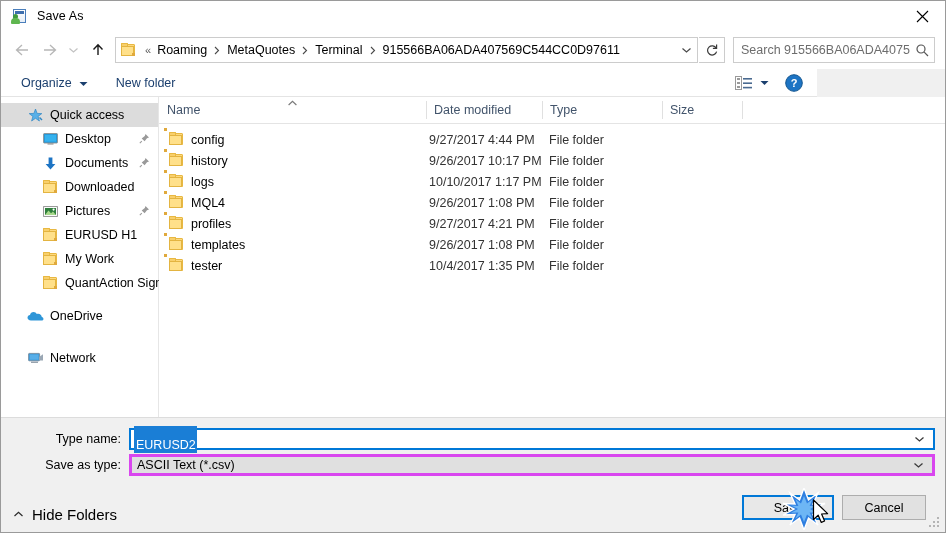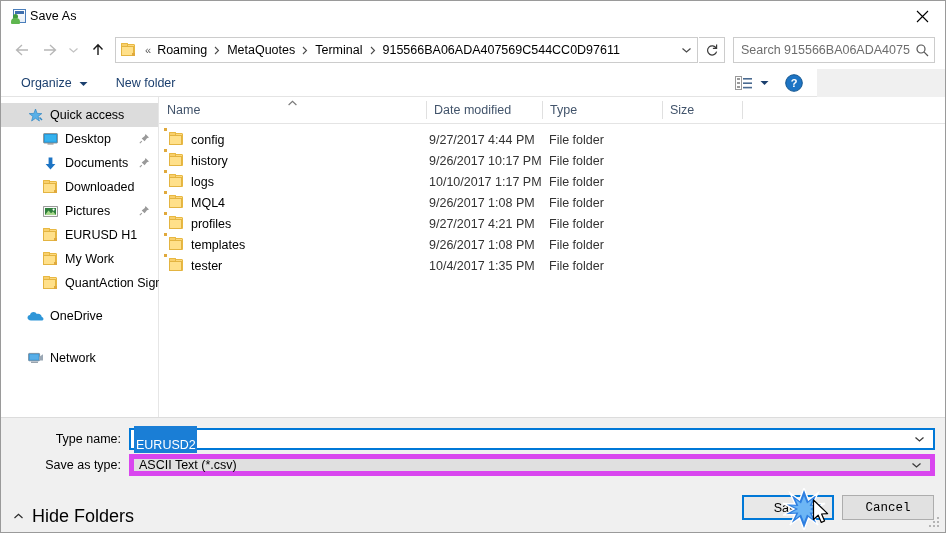--- a/index.html
+++ b/index.html
@@ -60,21 +60,21 @@
     border-radius: 50%;
     background: #3f9a3c;
   }
   #title-icon .ti-person-body {
     position: absolute; left: 0px; top: 10px;
     width: 9px; height: 6px;
     border-radius: 4px 4px 1px 1px;
     background: #5fb64f;
   }
   #title-text {
-    margin-left: 2px;
+    margin-left: 9px;
     font-size: 12.5px;
     color: #000;
     letter-spacing: 0.1px;
   }
   #close-button {
     position: absolute;
     right: 0; top: 0;
     width: 46px; height: 30px;
     display: flex; align-items: center; justify-content: center;
   }
@@ -403,37 +403,37 @@
   #filename-caret, #filetype-caret {
     position: absolute;
     right: 8px; top: 0; bottom: 0;
     display: flex; align-items: center;
   }
   #filetype-combo {
     position: absolute;
     left: 128px; top: 36px;
     width: 806px; height: 22px;
     background: #e0e0e0;
-    border: 5px solid #d946ef;
+    border: 3px solid #d946ef;
     box-sizing: border-box;
     display: flex;
     align-items: center;
   }
   #filetype-value {
     margin-left: 5px;
     font-size: 12.5px;
     color: #000;
   }
 
   #hide-folders {
     position: absolute;
     left: 12px; top: 88px;
     display: flex;
     align-items: center;
-    font-size: 18px;
+    font-size: 15px;
     color: #000;
     justify-content: space-between;
   }
   #hide-folders .hf-chev { margin-right: 8px; display: flex; }
 
   .dlg-button {
     position: absolute;
     height: 25px;
     background: #e1e1e1;
     border: 1px solid #adadad;
@@ -445,24 +445,23 @@
     color: #000;
   }
   #save-button {
     left: 741px; top: 494px;
     width: 92px;
     background: #e8e8e8;
     border: 2px solid #0078d7;
   }
   #cancel-button {
     left: 841px; top: 494px;
-    width: 92px;
+    width: 84px;
     background: #e1e1e1;
     border: 1px solid #adadad;
-    font-family: Liberation Mono, monospace;
   }
 
   
   #click-burst {
     position: absolute;
     left: 780px; top: 487px;
     width: 46px; height: 42px;
     pointer-events: none;
   }
   #mouse-cursor {

